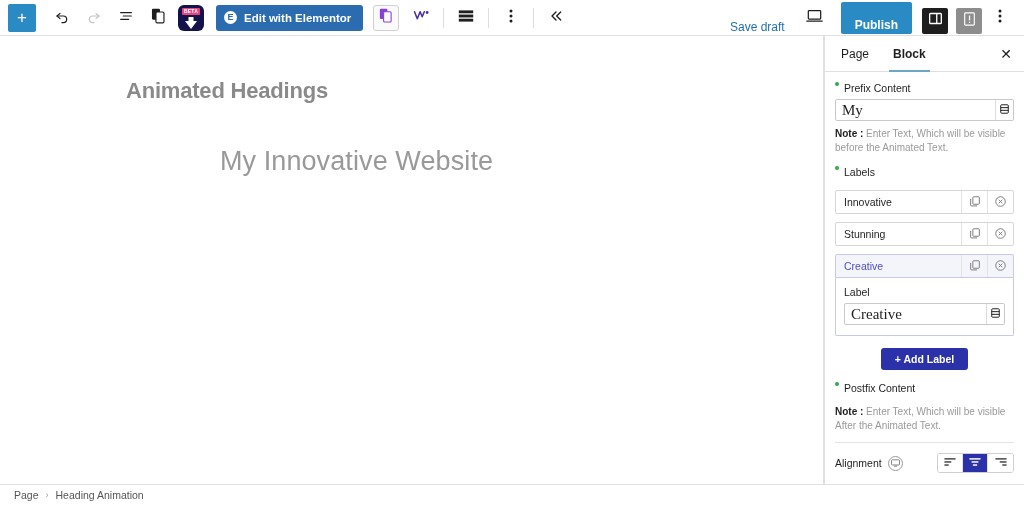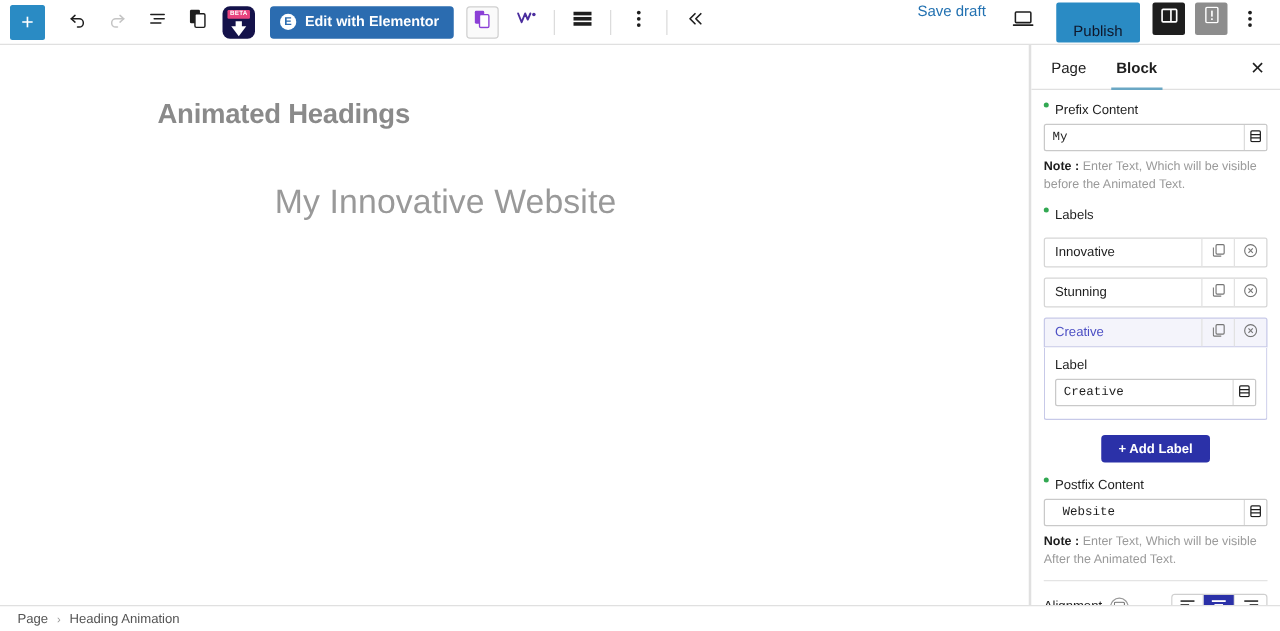--- a/index.html
+++ b/index.html
@@ -23,21 +23,21 @@
   .toolbar {
     height: 36px;
     min-height: 36px;
     background: #ffffff;
     border-bottom: 1px solid #e0e0e0;
     display: flex;
     align-items: center;
     padding: 0 8px 0 0;
   }
   .tb-left { display: flex; align-items: center; gap: 0px; }
-  .tb-right { margin-left: auto; display: flex; align-items: flex-start; gap: 2px; }
+  .tb-right { margin-left: auto; display: flex; align-items: flex-end; gap: 2px; }
 
   .tb-btn {
     width: 32px; height: 32px;
     display: flex; align-items: center; justify-content: center;
     border: none; background: transparent;
     cursor: pointer; color: #1e1e1e;
     flex: none;
   }
   .tb-add {
     width: 28px; height: 28px;
@@ -134,26 +134,26 @@
     color: #2271b1;
     font-size: 12px;
     text-decoration: none;
     cursor: pointer;
     margin-right: 12px;
     white-space: nowrap;
   }
   .publish-btn {
     height: 28px;
     background: #2a8bc4;
-    color: #0f172a;
+    color: #ffffff;
     border: none;
     border-radius: 2px;
     padding: 16px 14px;
     font-size: 12px;
-    font-weight: normal;
+    font-weight: bold;
     cursor: pointer;
     margin: 0 8px;
     flex: none;
   }
   .sq-dark {
     width: 26px; height: 26px;
     background: #1e1e1e;
     border-radius: 2px;
     display: flex; align-items: center; justify-content: center;
     cursor: pointer; flex: none;
@@ -274,24 +274,24 @@
     border-radius: 2px;
     display: flex;
     align-items: stretch;
     background: #fff;
     overflow: hidden;
   }
   .input-wrap input {
     flex: 1;
     border: none;
     outline: none;
-    font-size: 10px;
+    font-size: 15px;
     padding: 0 6px;
     color: #1e1e1e;
-    font-family: Liberation Mono, monospace;
+    font-family: Liberation Serif, serif;
     background: transparent;
     min-width: 0;
   }
   .input-wrap.indent input { padding-left: 14px; }
   .dyn-btn {
     width: 18px;
     border-left: 1px solid #dcdcdc;
     display: flex; align-items: center; justify-content: center;
     background: #fff;
     cursor: pointer;
@@ -712,32 +712,20 @@
         </div>
 
         <div class="add-label-row">
           <button class="add-label-btn">+ Add Label</button>
         </div>
 
         <div class="field-label">
           <span class="green-dot"></span>
           <span>Postfix Content</span>
         </div>
-        <div class="input-wrap indent">
-          <input type="text" value="Website" style="">
-          <div class="dyn-btn">
-            <span>
-              <svg width="9" height="10" viewBox="0 0 10 11" fill="none" stroke="#1e1e1e" stroke-width="1.1">
-                <rect x="0.8" y="0.8" width="8.4" height="9.4" rx="1"></rect>
-                <line x1="0.8" y1="4" x2="9.2" y2="4"></line>
-                <line x1="0.8" y1="7" x2="9.2" y2="7"></line>
-              </svg>
-            </span>
-          </div>
-        </div>
         <div class="note">
           <b>Note :</b><span> Enter Text, Which will be visible After the Animated Text.</span>
         </div>
 
         <div class="sb-sep"></div>
 
         <div class="align-row">
           <span class="align-label">Alignment</span>
           <span class="align-device">
             <svg width="9" height="8" viewBox="0 0 11 9" fill="none" stroke="#6a6a6a" stroke-width="1">

